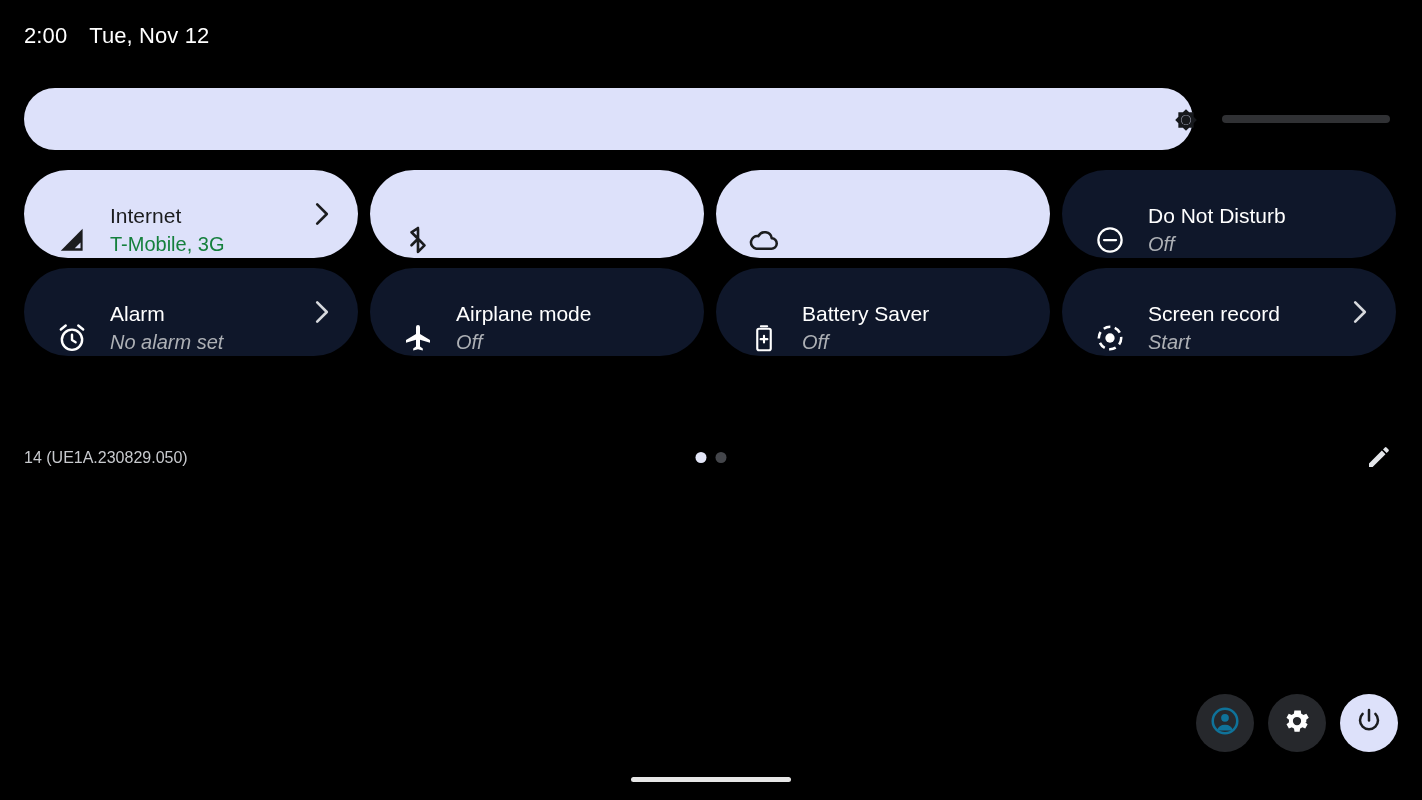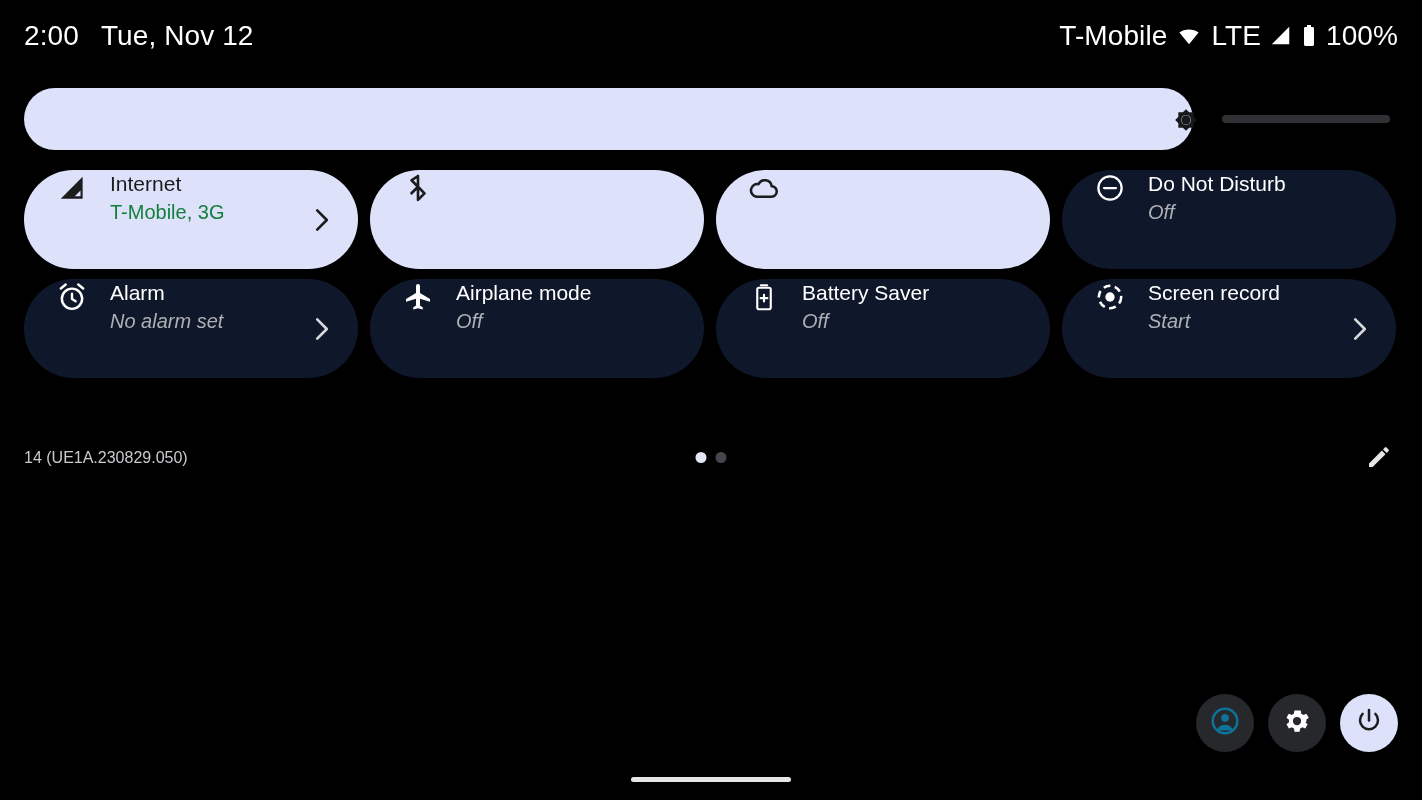--- a/index.html
+++ b/index.html
@@ -8,37 +8,37 @@
     background:#000; overflow:hidden;
     font-family:"Liberation Sans", sans-serif;
     -webkit-font-smoothing:antialiased;
   }
   #screen { position:relative; width:1422px; height:800px; background:#000; }
 
   
   .statusbar { position:absolute; top:0; left:0; width:1422px; height:72px; }
   .sb-left  { position:absolute; left:24px; top:22px; display:flex; align-items:center; gap:22px; }
   .sb-right { position:absolute; right:24px; top:22px; display:flex; align-items:center; gap:9px; }
-  .sb-text  { color:#fff; font-size:28px; line-height:28px; letter-spacing:.1px; }
+  .sb-text  { color:#fff; font-size:22px; line-height:28px; letter-spacing:.1px; }
   .sb-ico   { display:flex; align-items:center; justify-content:center; }
 
   
   .brightness { position:absolute; left:24px; top:88px; width:1374px; height:62px; }
   .br-track-bg { position:absolute; left:1198px; top:27px; width:168px; height:8px;
                  border-radius:4px; background:#303134; }
   .br-fill { position:absolute; left:0; top:0; width:1169px; height:62px;
              border-radius:31px; background:#dde1fa; }
   .br-icon { position:absolute; left:1144px; top:14px; width:36px; height:36px; }
 
   
   .tiles { position:absolute; left:24px; top:170px; width:1374px; }
   .tilerow { display:flex; gap:12px; margin-bottom:10px; }
   .tile {
-    position:relative; width:334px; height:99px; border-radius:60px;
-    display:flex; align-items:flex-start; padding-left:30px; padding-right:22px;
+    position:relative; width:334px; height:88px; border-radius:60px;
+    display:flex; align-items:flex-end; padding-left:30px; padding-right:22px;
   }
   .tile.active   { background:#dde1fa; }
   .tile.inactive { background:#0f172a; }
   .tile-ico { width:36px; height:36px; flex:0 0 36px; display:flex; align-items:center; justify-content:center; }
   .tile-labels { margin-left:20px; display:flex; flex-direction:column; justify-content:center; gap:1px; min-width:0; }
   .tile-title { font-size:21px; line-height:28px; white-space:nowrap; }
   .tile-sub   { font-size:20px; line-height:27px; white-space:nowrap; }
   .active .tile-title { color:#1b1c1e; }
   .active .tile-sub   { color:#15803d; }
   .inactive .tile-title { color:#ffffff; }
@@ -69,40 +69,20 @@
 </head>
 <body>
 
 <div id="screen">
 
   <div class="statusbar">
     <div class="sb-left">
       <span class="sb-text">2:00</span>
       <span class="sb-text">Tue, Nov 12</span>
     </div>
-    <div class="sb-right">
-      <span class="sb-text">T-Mobile</span>
-      <span class="sb-ico">
-        <svg width="26" height="22" viewBox="0 0 24 24">
-            <path fill="#fff" d="M12 21 1.5 8.2C4.4 6 8.1 4.8 12 4.8s7.6 1.2 10.5 3.4L12 21z"></path>
-          </svg>
-      </span>
-      <span class="sb-text">LTE</span>
-      <span class="sb-ico">
-        <svg width="22" height="22" viewBox="0 0 24 24">
-            <path fill="#fff" d="M2 21h19V2L2 21z"></path>
-          </svg>
-      </span>
-      <span class="sb-ico">
-        <svg width="16" height="24" viewBox="0 0 14 24">
-          <path fill="#fff" d="M5 1h4v2h1.6c.8 0 1.4.6 1.4 1.4v16.2c0 .8-.6 1.4-1.4 1.4H3.4C2.6 22 2 21.4 2 20.6V4.4C2 3.6 2.6 3 3.4 3H5V1z"></path>
-        </svg>
-      </span>
-      <span class="sb-text">100%</span>
-    </div>
   </div>
 
   <div class="brightness">
     <div class="br-track-bg"></div>
     <div class="br-fill"></div>
     <div class="br-icon">
       <svg width="36" height="36" viewBox="0 0 24 24">
         <path fill="#16181c" d="M12 1.8l2.1 2.1h3v3l2.1 2.1-2.1 2.1v3h-3L12 16.2 9.9 14.1h-3v-3L4.8 9l2.1-2.1v-3h3L12 1.8z" transform="translate(0,3)"></path>
         <circle cx="12" cy="12" r="3.3" fill="#dde1fa"></circle>
         <circle cx="12" cy="12" r="3.1" fill="#16181c"></circle>

